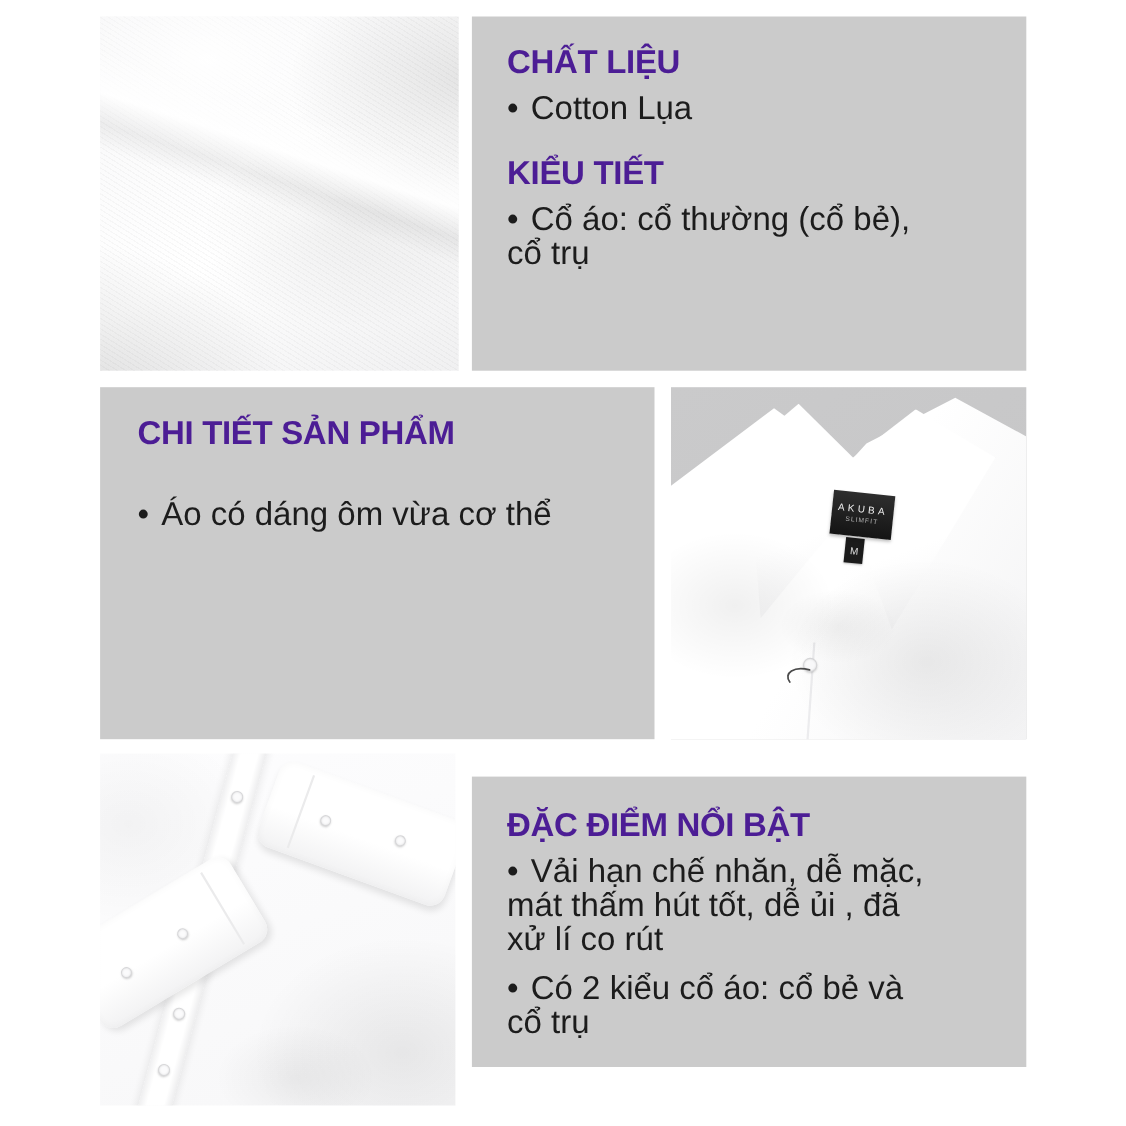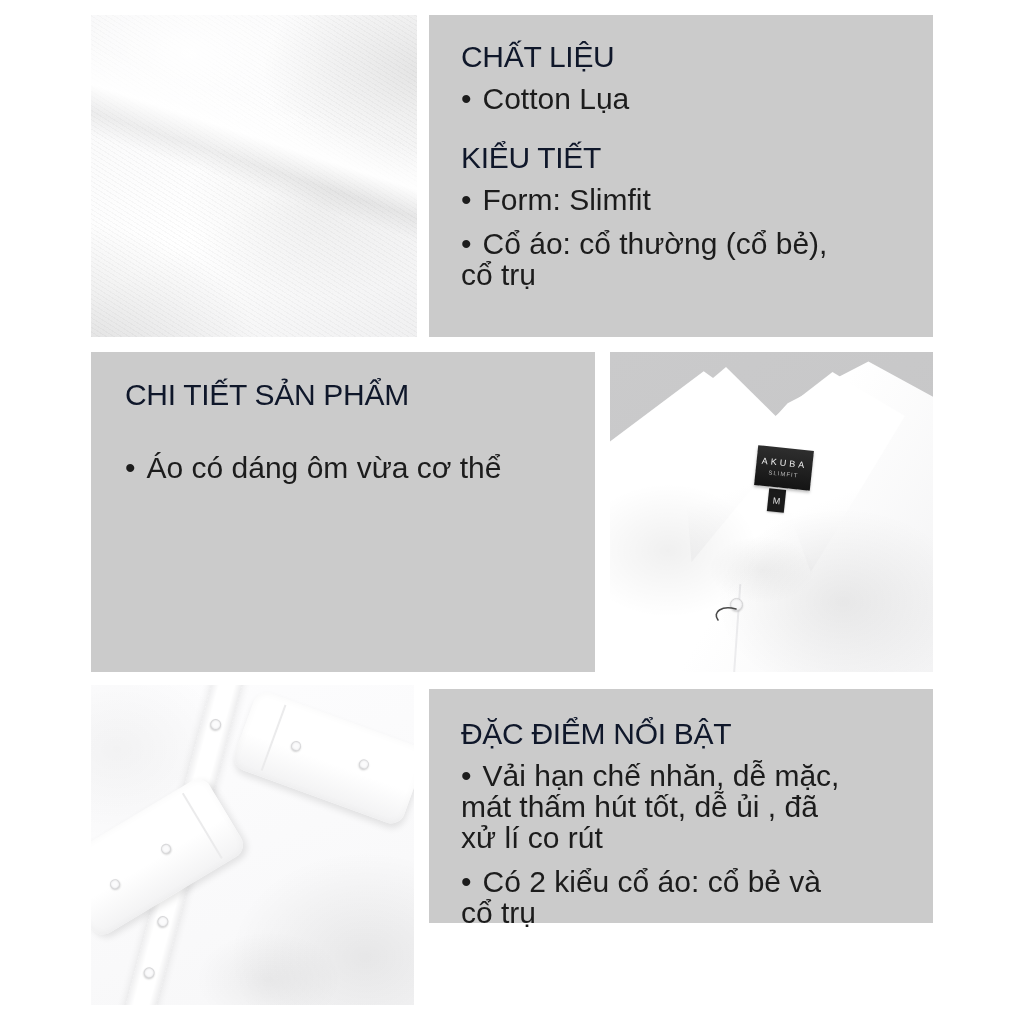--- a/index.html
+++ b/index.html
@@ -4,22 +4,22 @@
 <style>
   html,body{margin:0;padding:0;background:#ffffff;}
   .canvas{
     position:relative;width:1024px;height:1024px;background:#ffffff;overflow:hidden;
     font-family:"Liberation Sans","DejaVu Sans",sans-serif;color:#1c1c1c;
   }
   
   .panel{position:absolute;background:#cbcbcb;box-sizing:border-box;}
   .panel-tr{left:429px;top:15px;width:504px;height:322px;padding:25px 30px 0 32px;}
   .panel-ml{left:91px;top:352px;width:504px;height:320px;padding:26px 14px 0 34px;}
-  .panel-br{left:429px;top:689px;width:504px;height:234px;padding:28px 30px 0 32px;}
-  .hd{font-size:30px;line-height:34px;font-weight:400;color:#0f172a;margin:0 0 9px 0;letter-spacing:-0.3px;}
+  .panel-br{left:429px;top:706px;width:504px;height:264px;padding:28px 30px 0 32px;}
+  .hd{font-size:30px;line-height:34px;font-weight:700;color:#4c1d95;margin:0 0 9px 0;letter-spacing:-0.3px;}
   .hd.gap{margin-top:27px;}
   .b{font-size:30px;line-height:31px;margin:0 0 13px 0;}
   .panel-tr .b,.panel-br .b{max-width:392px;}
   .panel-ml .b{max-width:462px;margin-top:40px;}
   .dot{margin-right:11px;}
   
   .photo{position:absolute;overflow:hidden;}
   .photo-fabric{
     left:91px;top:15px;width:326px;height:322px;
     background:
@@ -109,21 +109,20 @@
 <div class="canvas">
 
   <div class="photo photo-fabric">
     <div class="fold"></div>
   </div>
 
   <div class="panel panel-tr">
     <h2 class="hd">CHẤT LIỆU</h2>
     <p class="b"><span class="dot">•</span><span>Cotton Lụa</span></p>
     <h2 class="hd gap">KIỂU TIẾT</h2>
-    <p class="b"><span class="dot">•</span><span>Form: Slimfit</span></p>
     <p class="b"><span class="dot">•</span><span>Cổ áo: cổ thường (cổ bẻ), cổ trụ</span></p>
   </div>
 
   <div class="panel panel-ml">
     <h2 class="hd">CHI TIẾT SẢN PHẨM</h2>
     <p class="b"><span class="dot">•</span><span>Áo có dáng ôm vừa cơ thể</span></p>
   </div>
 
   <div class="photo photo-collar">
     <div class="p2-body"></div>

